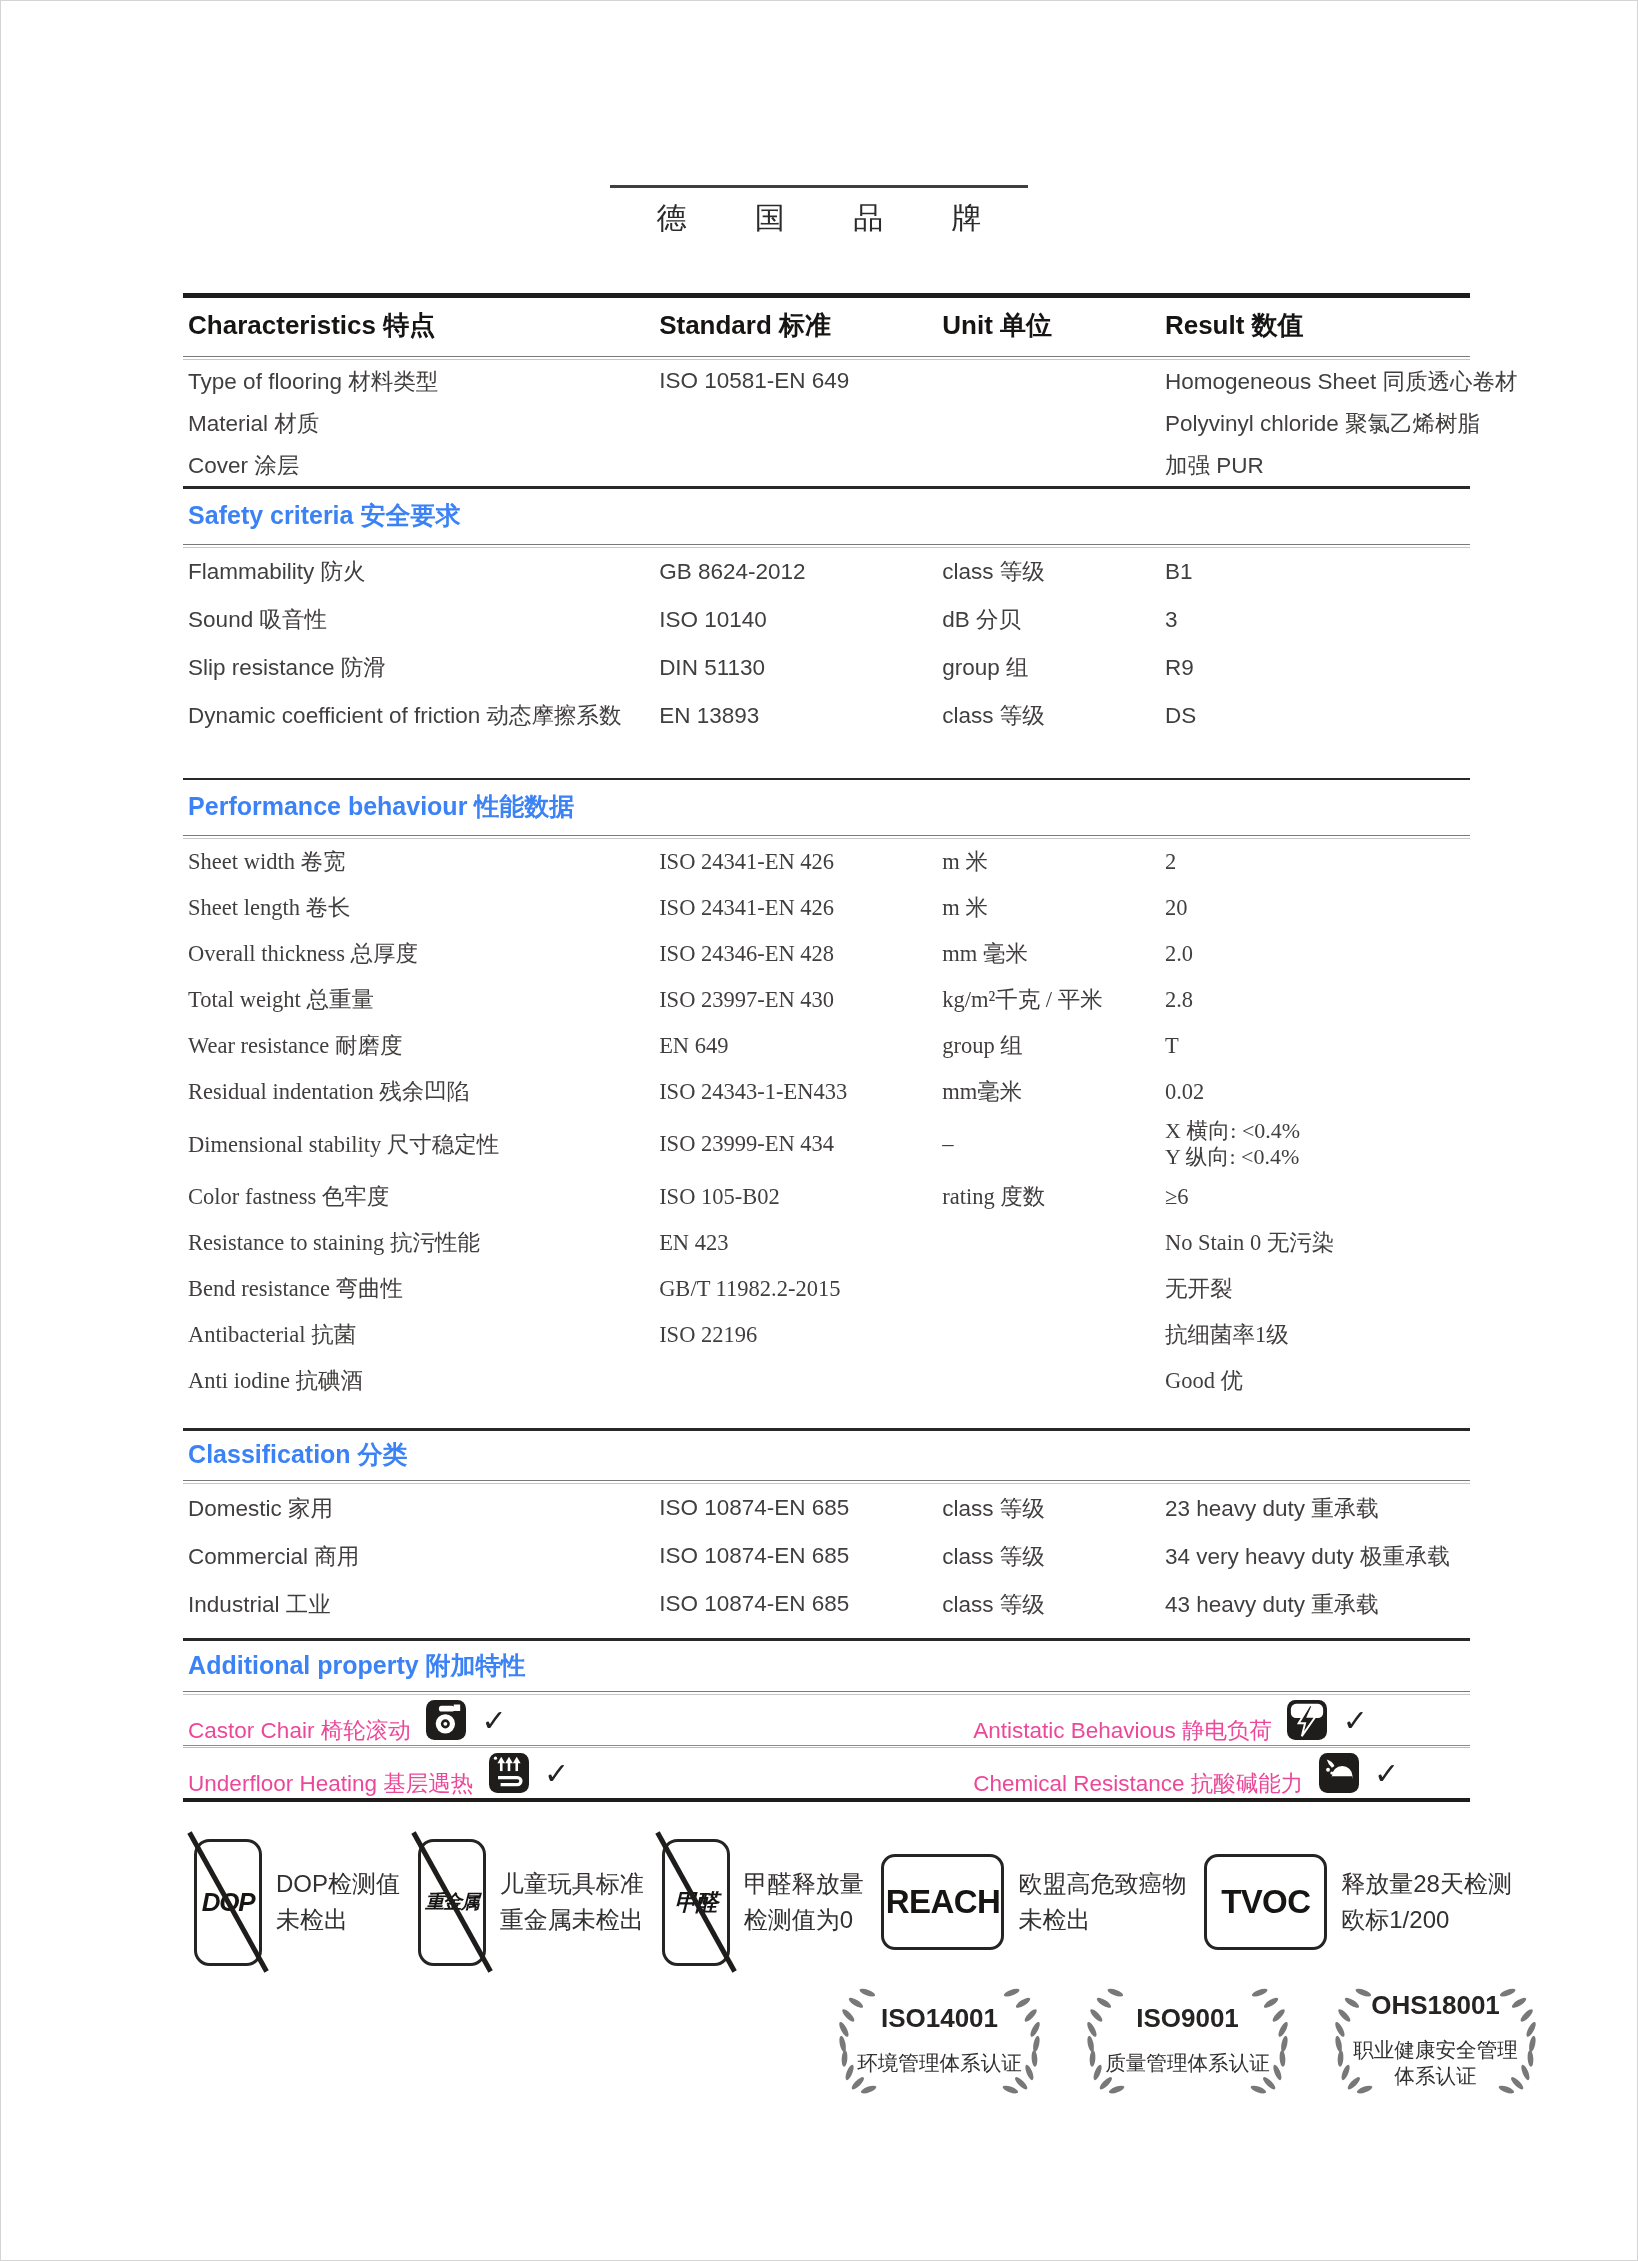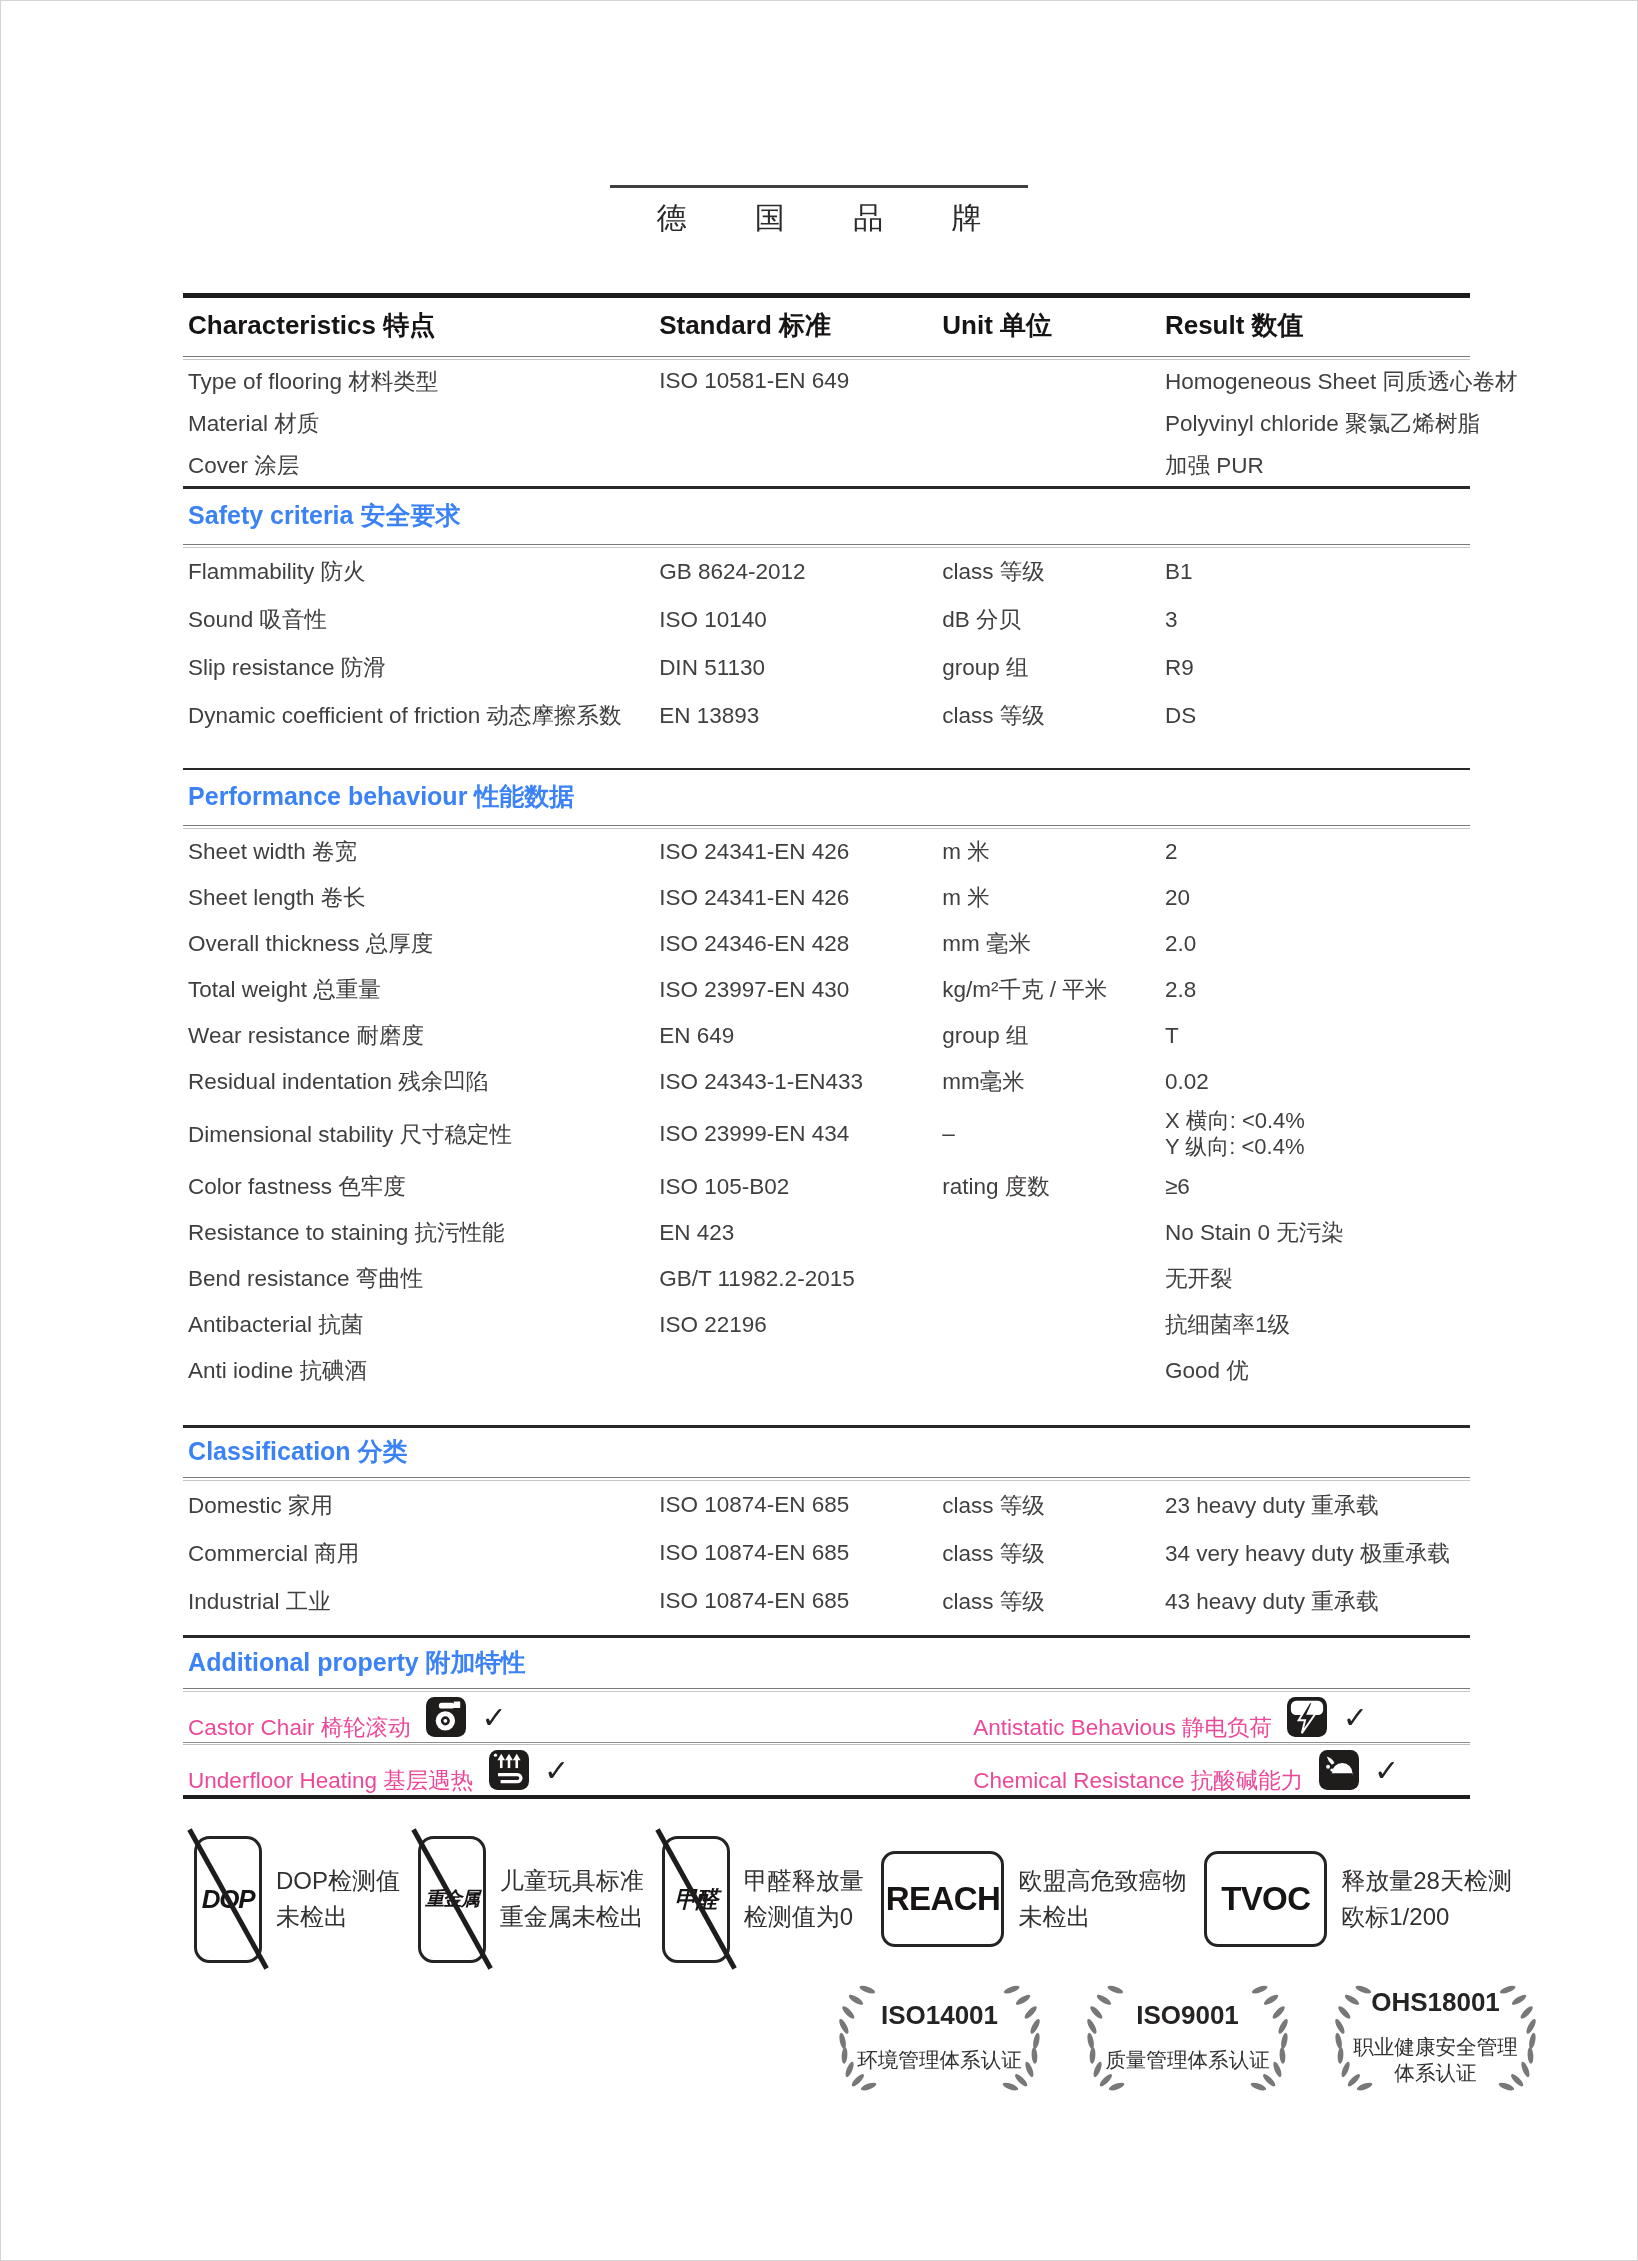--- a/index.html
+++ b/index.html
@@ -30,22 +30,22 @@
   .hdr-row, .row { display:grid; grid-template-columns:36.6% 22% 17.3% 24.1%; align-items:center; }
   .hdr-row { padding:10.3px 0 13px 0; }
   .hdr-row .hcell { font-size:26px; font-weight:bold; color:#171414; padding-left:5.1px; }
   .row .cell { font-size:22.5px; color:#413e3e; padding-left:5.1px; white-space:nowrap; }
   .cell.two-line { line-height:1.22; font-size:22px; white-space:nowrap; }
 
   .sec-basic .row { height:42px; }
   .sec-safety .row, .sec-class .row { height:48px; }
   .sec-perf .row { height:46px; }
   .sec-perf .row.tall { height:59px; }
-  .sec-pad-b-35 { padding-bottom:28px; }
-  .sec-pad-b-24 { padding-bottom:31px; }
+  .sec-pad-b-35 { padding-bottom:38px; }
+  .sec-pad-b-24 { padding-bottom:24px;font-family:Liberation Serif, serif; }
   .sec-pad-b-16 { padding-bottom:10.3px; }
   .sec-title { font-size:25px; font-weight:bold; color:#3b82f6; padding:10.3px 0 11.6px 5.1px; }
   .sec-title.tight { padding:7.7px 0 9px 5.1px; }
 
   
   .add-row { display:grid; grid-template-columns:61% 39%; height:50px; align-items:center; }
   .add-item { display:flex; align-items:center; gap:15.4px; }
   .add-item .lbl { font-size:22.5px; color:#ec4899; white-space:nowrap; padding-left:5.1px;margin-top:20px; }
   .pict { width:40px; height:40px; flex:0 0 auto; }
   .check { font-size:30px; color:#262323; font-weight:400; }

